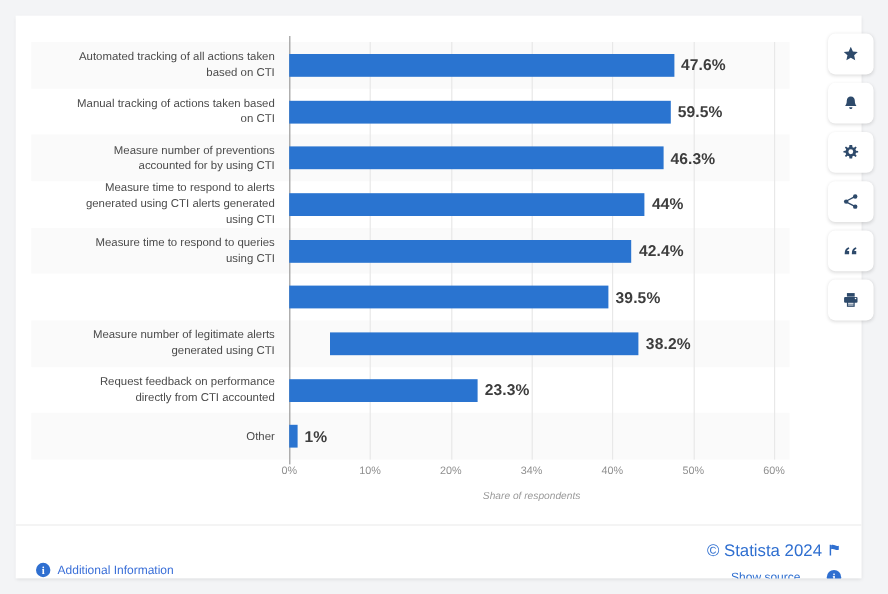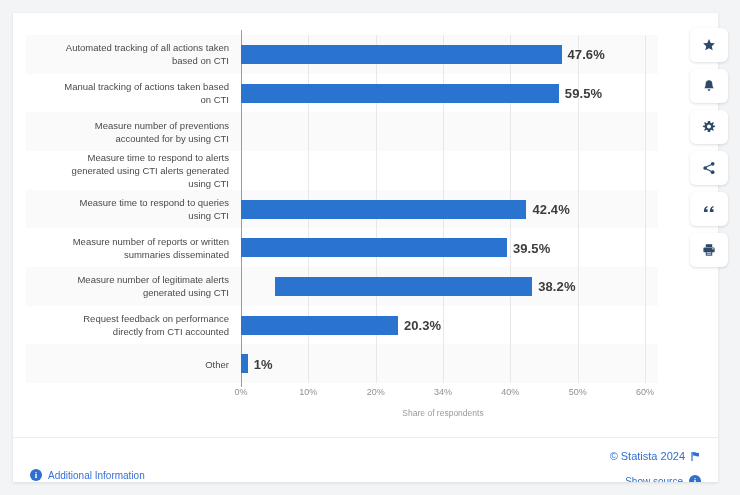--- a/index.html
+++ b/index.html
@@ -112,20 +112,21 @@
     transform: translateX(-50%);
     white-space: nowrap;
   }
   #axis-title {
     position: absolute;
     top: 373px;
     left: 0;
     width: 404px;
     text-align: center;
     font-size: 8.5px;
+    font-style: italic;
     color: #9a9a9a;
   }
 
   
   #footer-sep {
     position: absolute;
     left: 0;
     right: 0;
     top: 424px;
     height: 1px;
@@ -139,36 +140,36 @@
     color: #3a6fd8;
     display: flex;
     align-items: center;
     gap: 6px;
     cursor: pointer;
   }
   #copyright {
     position: absolute;
     right: 17px;
     top: 437px;
-    font-size: 11px;
+    font-size: 14px;
     color: #2f6fd0;
     display: flex;
     align-items: center;
     gap: 5px;
     justify-content: flex-end;
   }
   #show-source {
     position: absolute;
     right: 17px;
     top: 462px;
     font-size: 10px;
     color: #2f6fd0;
     display: flex;
     align-items: center;
-    gap: 6px;
+    gap: 22px;
     cursor: pointer;
     justify-content: flex-end;
   }
 
   .info-dot {
     display: inline-block;
     width: 12px;
     height: 12px;
     border-radius: 50%;
     background: #2f6fd0;
@@ -233,46 +234,52 @@
           <div class="bar-value" style="left: 326.507px;">47.6%</div>
         </div>
         <div class="cat-label" style="top: 58px; left: -217px;">Manual tracking of actions taken based
 on CTI</div>
         <div class="row" style="top: 48.5px; height: 19px;">
           <div class="bar" style="width: 317.813px; background: rgb(42, 116, 208);"></div>
           <div class="bar-value" style="left: 323.813px;">59.5%</div>
         </div>
         <div class="cat-label" style="top: 96.6667px; left: -217px;">Measure number of preventions
 accounted for by using CTI</div>
+        <div class="row" style="top: 87.1667px; height: 19px;">
+          <div class="bar" style="width: 311.753px; background: rgb(42, 116, 208);"></div>
+          <div class="bar-value" style="left: 317.753px;">46.3%</div>
+        </div>
         <div class="cat-label" style="top: 135.333px; left: -217px;">Measure time to respond to alerts
 generated using CTI alerts generated
 using CTI</div>
+        <div class="row" style="top: 125.833px; height: 19px;">
+          <div class="bar" style="width: 296.267px; background: rgb(42, 116, 208);"></div>
+          <div class="bar-value" style="left: 302.267px;">44%</div>
+        </div>
         <div class="cat-label" style="top: 174px; left: -217px;">Measure time to respond to queries
 using CTI</div>
         <div class="row" style="top: 164.5px; height: 19px;">
           <div class="bar" style="width: 285.493px; background: rgb(42, 116, 208);"></div>
           <div class="bar-value" style="left: 291.493px;">42.4%</div>
         </div>
-        <div class="cat-label" style="top: 212.667px; left: -217px;">Measure number of reports or written
-summaries disseminated</div>
         <div class="row" style="top: 203.167px; height: 19px; text-align: center;">
           <div class="bar" style="width: 265.967px; background: rgb(42, 116, 208);"></div>
           <div class="bar-value" style="left: 271.967px;">39.5%</div>
         </div>
         <div class="cat-label" style="top: 251.333px; left: -217px;">Measure number of legitimate alerts
 generated using CTI</div>
         <div class="row" style="top: 241.833px; height: 19px; margin-left: 34px;">
           <div class="bar" style="width: 257.213px; background: rgb(42, 116, 208);"></div>
           <div class="bar-value" style="left: 263.213px;">38.2%</div>
         </div>
         <div class="cat-label" style="top: 290px; left: -217px;">Request feedback on performance
 directly from CTI accounted</div>
         <div class="row" style="top: 280.5px; height: 19px;">
           <div class="bar" style="width: 156.887px; background: rgb(42, 116, 208);"></div>
-          <div class="bar-value" style="left: 162.887px;">20.3%</div>
+          <div class="bar-value" style="left: 162.887px;">23.3%</div>
         </div>
         <div class="cat-label" style="top: 328.667px; left: -217px;">Other</div>
         <div class="row" style="top: 319.167px; height: 19px;">
           <div class="bar" style="width: 6.73333px; background: rgb(42, 116, 208);"></div>
           <div class="bar-value" style="left: 12.7333px;">1%</div>
         </div>
         <div class="tick" style="left: 0px;">0%</div>
         <div class="tick" style="left: 67.3333px;">10%</div>
         <div class="tick" style="left: 134.667px;">20%</div>
         <div class="tick" style="left: 202px;">34%</div>

